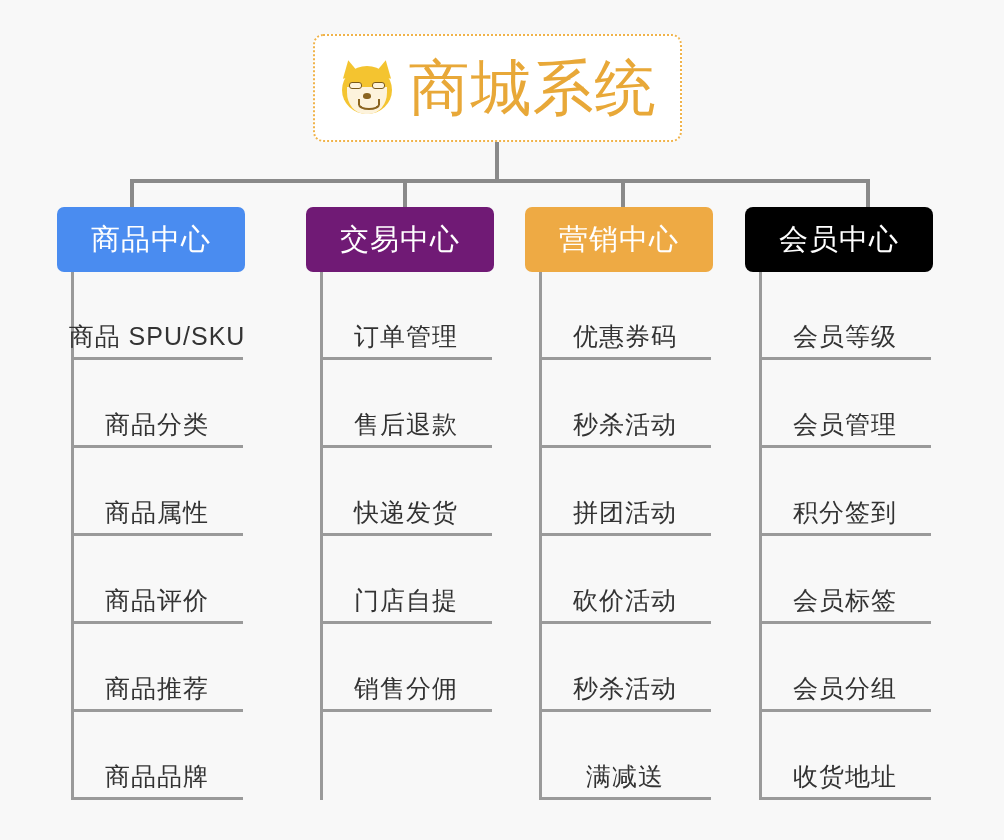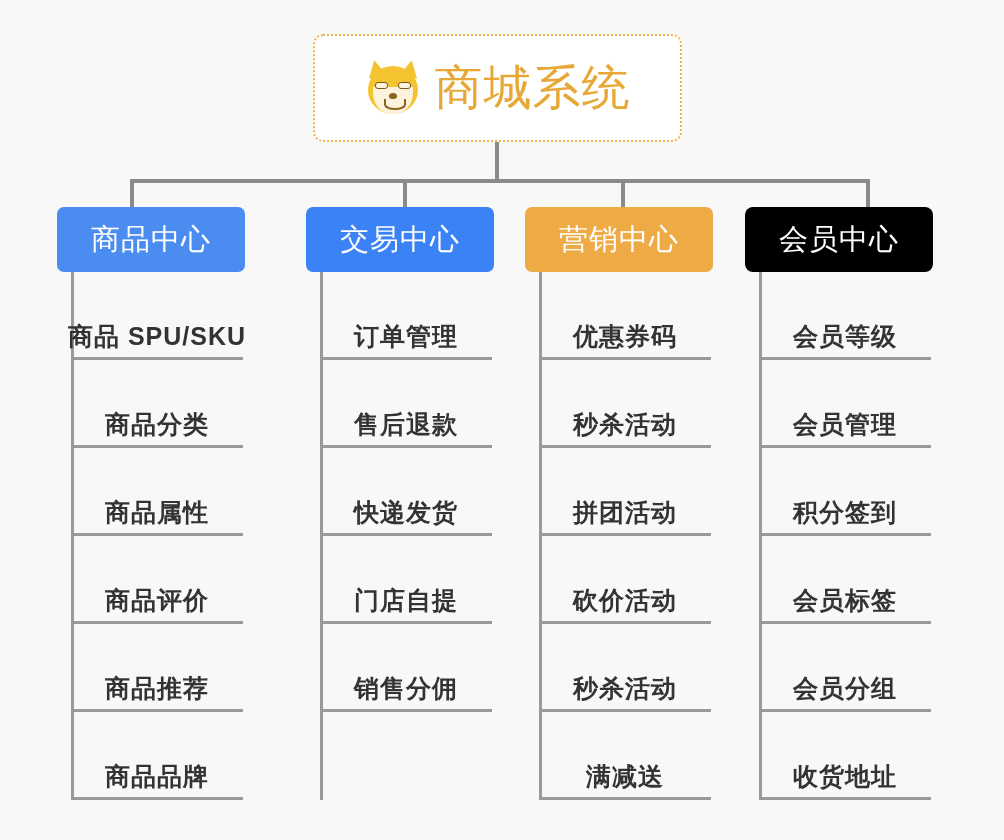--- a/index.html
+++ b/index.html
@@ -36,21 +36,21 @@
     justify-content: center;
     gap: 14px;
   }
   #root-emoji {
     width: 56px;
     height: 56px;
     position: relative;
     flex: 0 0 auto;
   }
   #root-title {
-    font-size: 48px;
+    font-size: 61px;
     line-height: 1;
     color: #e8a838;
     letter-spacing: 1px;
     white-space: nowrap;
   }
 
   
   .conn {
     position: absolute;
     background: #8a8a8a;
@@ -94,21 +94,20 @@
     position: relative;
     height: 88px;
     box-sizing: border-box;
     margin-left: 14px;
     border-bottom: 3px solid #9a9a9a;
     display: flex;
     align-items: flex-end;
     justify-content: center;
     padding-bottom: 4px;
     width: 172px;
-    font-weight: bold;
   }
   .item-label {
     font-size: 25px;
     color: #333333;
     white-space: nowrap;
     letter-spacing: 1px;
     padding: 0 6px;
   }
 
   
@@ -211,21 +210,21 @@
       <div class="item">
           <span class="item-label">商品推荐</span>
         </div>
       <div class="item">
           <span class="item-label">商品品牌</span>
         </div>
     </div>
   </div>
 
   <div class="column" style="left:306px;">
-    <div class="col-header" style="background: #3b82f6;">
+    <div class="col-header" style="background: #701a75;">
       <span>交易中心</span>
     </div>
     <div class="col-items">
       <div class="spine"></div>
       <div class="item">
           <span class="item-label">订单管理</span>
         </div>
       <div class="item">
           <span class="item-label">售后退款</span>
         </div>

